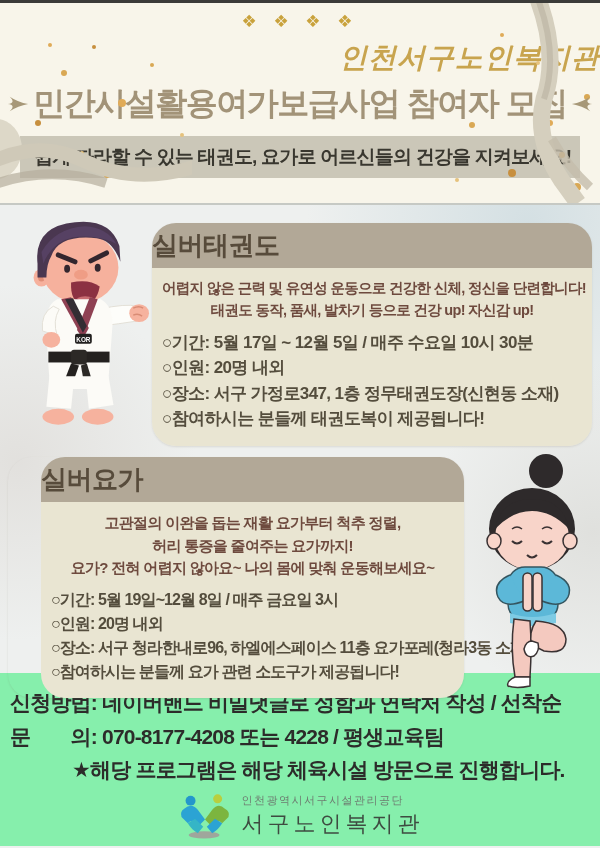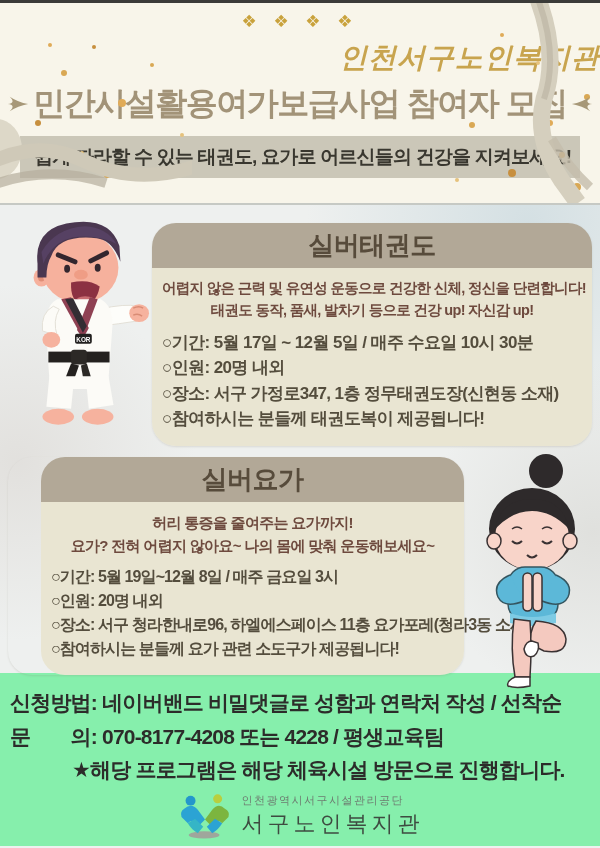--- a/index.html
+++ b/index.html
@@ -46,21 +46,21 @@
   
   .mid { position:relative; height:470px; border-top:2px solid #c6c9c4;
     background:
       radial-gradient(circle at 88% 4%, rgba(173,199,209,.40), transparent 32%),
       radial-gradient(circle at 3% 55%, rgba(203,195,188,.35), transparent 28%),
       radial-gradient(circle at 99% 70%, rgba(190,188,180,.30), transparent 25%),
       #eef0ef; }
 
   .card { position:absolute; border-radius:24px; box-shadow:0 1px 2px rgba(120,115,100,.18); }
   .card-head { height:45px; background:#b2a897; border-radius:24px 24px 0 0;
-    display:flex; align-items:center; justify-content:center; }
+    display:flex; align-items:center; justify-content:flex-start; }
   .card-head-title { font-size:26px; font-weight:bold; color:#574b3b; letter-spacing:-0.5px; }
   .card-body { background:#e9e5d2; border-radius:0 0 24px 24px; padding:10px 10px 14px; }
 
   .desc { text-align:center; font-weight:bold; color:#6e4a3e; font-size:14.5px;
     letter-spacing:-0.7px; line-height:1.5; white-space:nowrap; }
   .detail { font-weight:bold; color:#544d3d; font-size:17px; letter-spacing:-0.6px;
     line-height:1.5; white-space:nowrap; }
   .details { margin-top:8px; }
 
   .tkd-card  { left:152px; right:8px; top:18px; }
@@ -168,20 +168,21 @@
           <div class="detail">○참여하시는 분들께 태권도복이 제공됩니다!</div>
         </div>
       </div>
     </div>
 
     <div class="card yoga-card">
       <div class="card-head">
         <span class="card-head-title">실버요가</span>
       </div>
       <div class="card-body">
+        <div class="desc">고관절의 이완을 돕는 재활 요가부터 척추 정렬,</div>
         <div class="desc">허리 통증을 줄여주는 요가까지!</div>
         <div class="desc">요가? 전혀 어렵지 않아요~ 나의 몸에 맞춰 운동해보세요~</div>
         <div class="details">
           <div class="detail">○기간: 5월 19일~12월 8일 / 매주 금요일 3시</div>
           <div class="detail">○인원: 20명 내외</div>
           <div class="detail">○장소: 서구 청라한내로96, 하엘에스페이스 11층 요가포레(청라3동 소재)</div>
           <div class="detail">○참여하시는 분들께 요가 관련 소도구가 제공됩니다!</div>
         </div>
       </div>
     </div>

